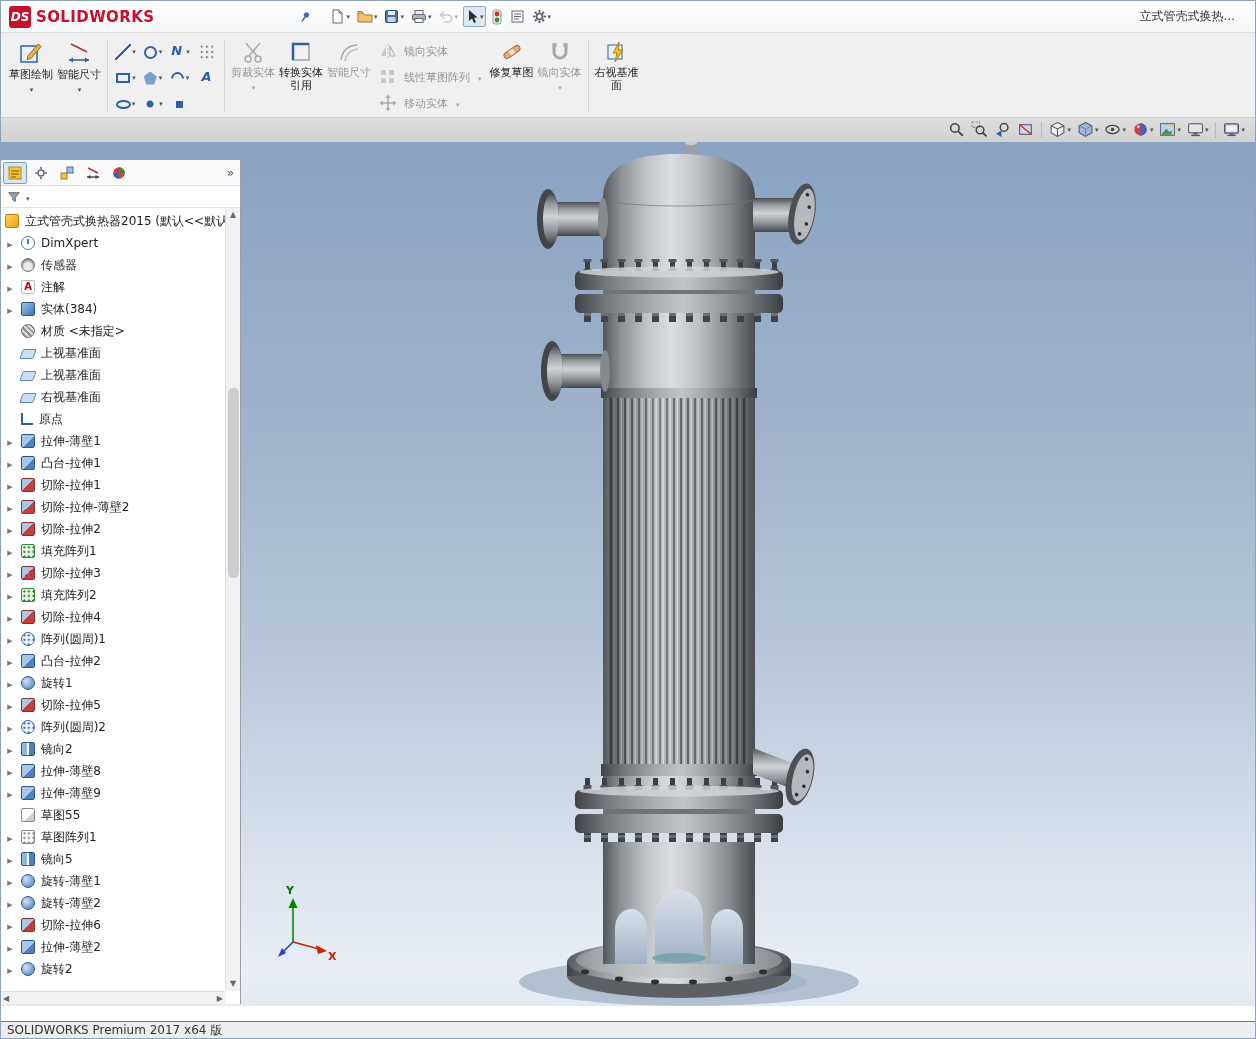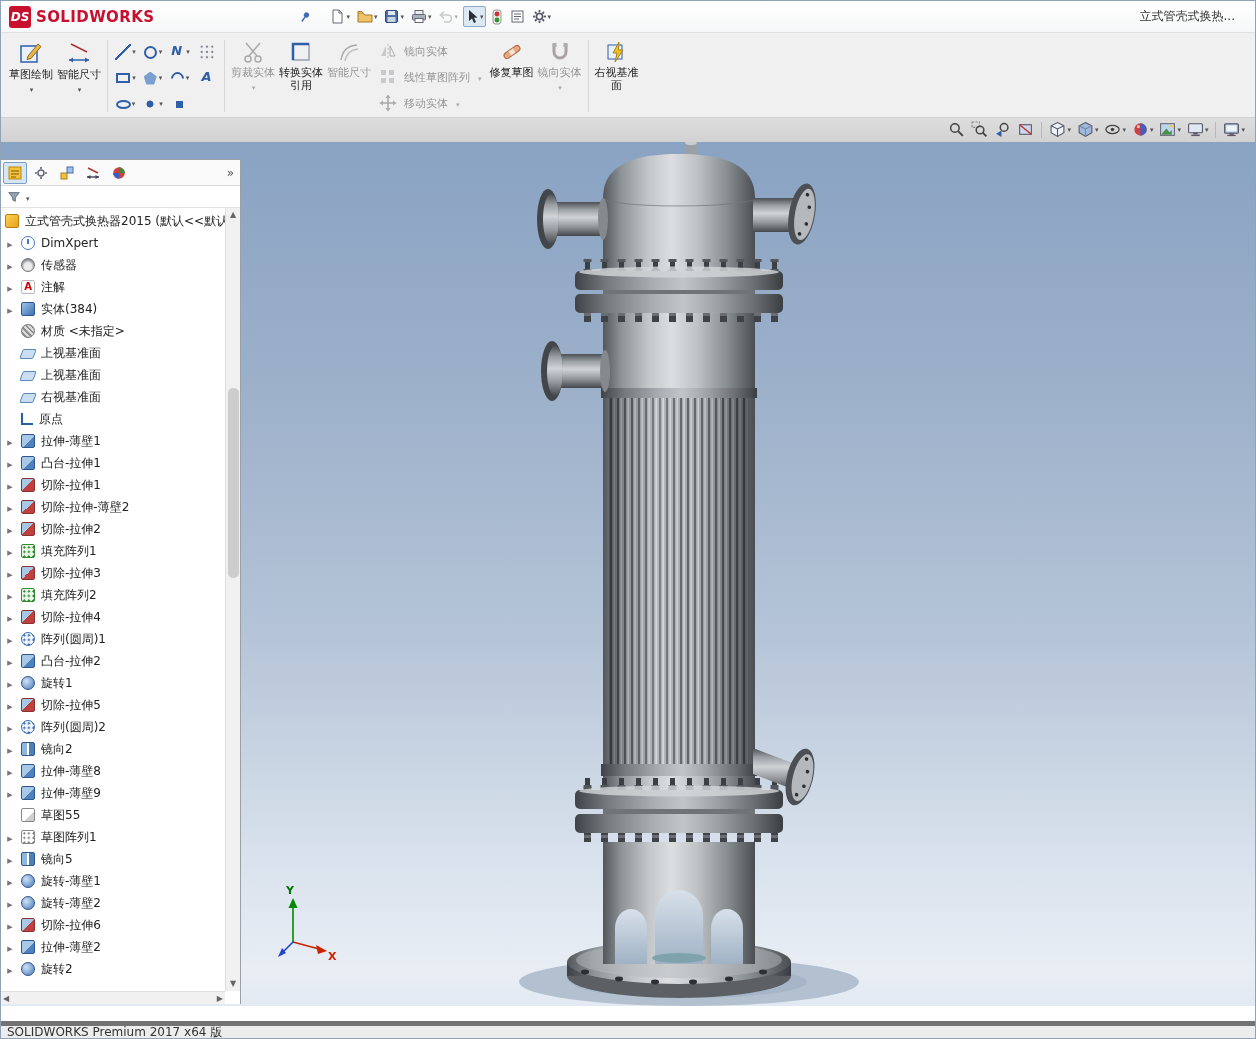--- a/index.html
+++ b/index.html
@@ -108,21 +108,21 @@
   .bottombar{position:absolute;left:0;right:0;bottom:17px;height:17px;background:#e6e6e6;border-top:1px solid #c8c8c8;display:flex;align-items:stretch}
   .bnav{display:flex;align-items:center;padding:0 3px;gap:4px;border-right:1px solid #cfcfcf}
   .bnav span{font-size:7px;color:#555;padding:0 1px}
   .bn-first::before{content:"◀"}
   .bn-prev::before{content:"◀"}
   .bn-next::before{content:"▶"}
   .bn-last::before{content:"▶"}
   .btabs{display:flex;align-items:stretch}
   .btab{display:flex;align-items:center;padding:0 12px;border-right:1px solid #c8c8c8;color:#444;white-space:nowrap;font-size:12px}
   .btab.active{background:#ffffff;color:#111;border-right:1px solid #b8b8b8;border-left:1px solid #b8b8b8}
-  .statusbar{position:absolute;left:0;right:0;bottom:0;height:17px;background:#ededed;border-top:5px solid #737373;display:flex;align-items:center;padding:0 6px;color:#333}
+  .statusbar{position:absolute;left:0;right:0;bottom:0;height:17px;background:#ededed;border-top:1px solid #737373;display:flex;align-items:center;padding:0 6px;color:#333}
 </style>
 </head>
 <body>
 
 <div class="app">
 
   <div class="menubar">
     <div class="logo">
       <span class="logo-ds">DS</span>
       <span class="logo-text">SOLIDWORKS</span>

